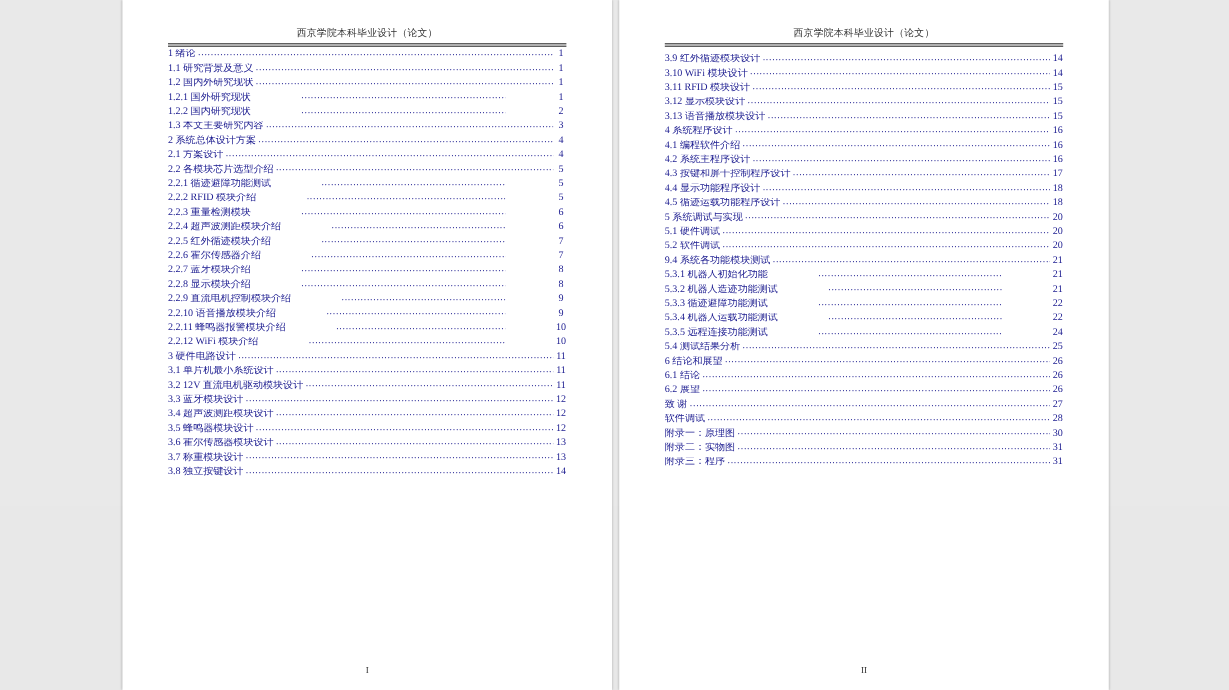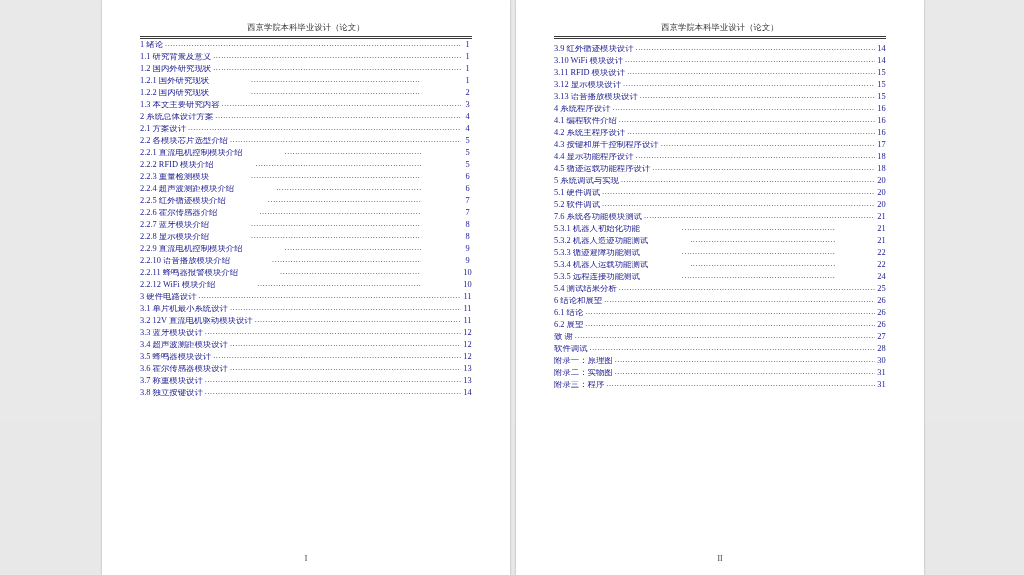--- a/index.html
+++ b/index.html
@@ -162,21 +162,21 @@
             <span class="txt">2.1 方案设计</span>
             <span class="dots">........................................................................................................................</span>
             <span class="pg">4</span>
           </div>
           <div class="toc-entry lvl-2">
             <span class="txt">2.2 各模块芯片选型介绍</span>
             <span class="dots">........................................................................................................................</span>
             <span class="pg">5</span>
           </div>
           <div class="toc-entry lvl-3">
-            <span class="txt">2.2.1 直流电机控制模块介绍</span>
+            <span class="txt">2.2.1 循迹避障功能测试</span>
             <span class="dots">........................................................................................................................</span>
             <span class="pg">5</span>
           </div>
           <div class="toc-entry lvl-3">
             <span class="txt">2.2.2 RFID 模块介绍</span>
             <span class="dots">........................................................................................................................</span>
             <span class="pg">5</span>
           </div>
           <div class="toc-entry lvl-3">
             <span class="txt">2.2.3 重量检测模块</span>
@@ -349,21 +349,21 @@
             <span class="txt">5.1 硬件调试</span>
             <span class="dots">........................................................................................................................</span>
             <span class="pg">20</span>
           </div>
           <div class="toc-entry lvl-2">
             <span class="txt">5.2 软件调试</span>
             <span class="dots">........................................................................................................................</span>
             <span class="pg">20</span>
           </div>
           <div class="toc-entry lvl-2">
-            <span class="txt">7.6 系统各功能模块测试</span>
+            <span class="txt">9.4 系统各功能模块测试</span>
             <span class="dots">........................................................................................................................</span>
             <span class="pg">21</span>
           </div>
           <div class="toc-entry lvl-3">
             <span class="txt">5.3.1 机器人初始化功能</span>
             <span class="dots">........................................................................................................................</span>
             <span class="pg">21</span>
           </div>
           <div class="toc-entry lvl-3">
             <span class="txt">5.3.2 机器人造迹功能测试</span>

